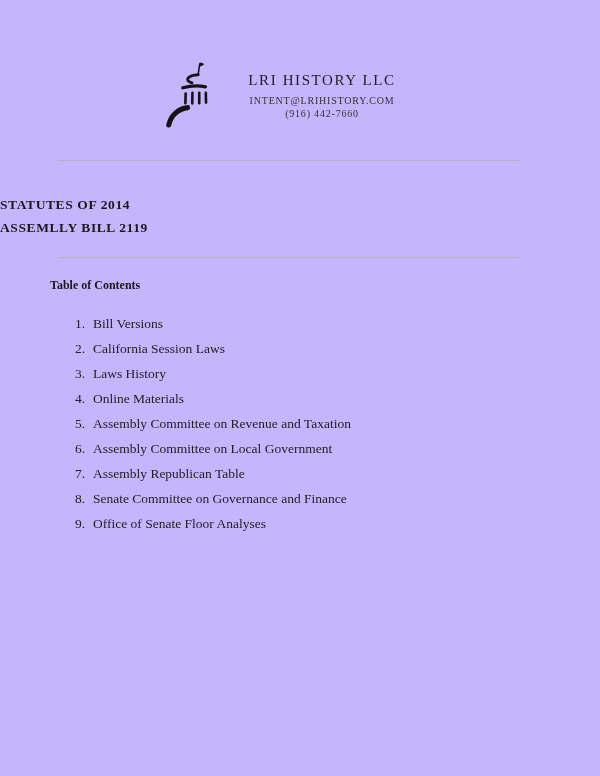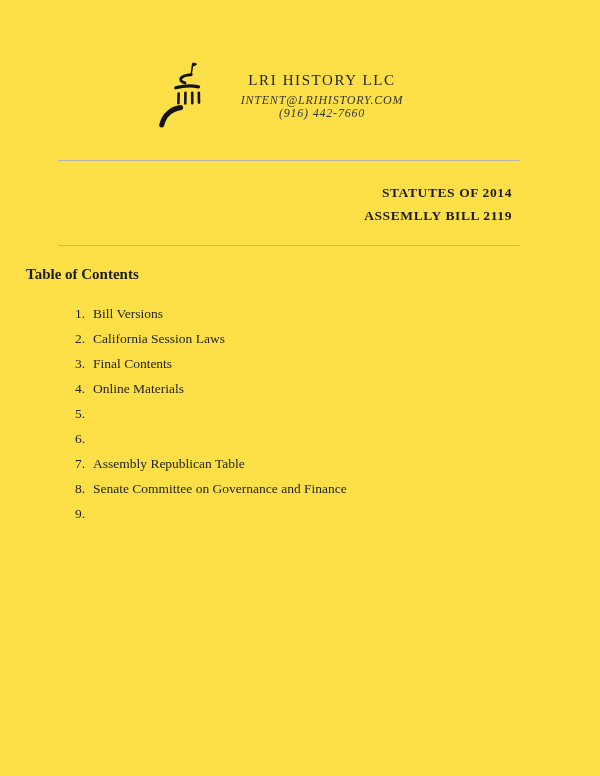--- a/index.html
+++ b/index.html
@@ -1,20 +1,20 @@
 <!DOCTYPE html>
 <html><head>
 <meta charset="utf-8">
 <style>
   html, body { margin: 0; padding: 0; background: #ffffff; }
   .page {
     position: relative;
     width: 600px;
     height: 776px;
-    background: #fde047;
+    background: #c4b5fd;
     font-family: "Liberation Serif", serif;
     color: #1f1f1f;
     overflow: hidden;
   }
   
   .header {
     display: flex;
     justify-content: center;
     align-items: center;
     padding-top: 58px;
@@ -24,54 +24,53 @@
   .logo-wrap { width: 62px; height: 76px; flex: 0 0 auto; }
   .contact-block { text-align: center; }
   .company-name {
     font-size: 15px;
     letter-spacing: 1.6px;
     color: #222;
     margin-bottom: 5px;
     white-space: pre;
   }
   .contact-line {
-    font-size: 12px;
+    font-size: 10px;
     letter-spacing: 0.8px;
     line-height: 13px;
     color: #333;
     white-space: pre;
-    font-style: italic;
   }
   .rule {
     border: none;
     border-top: 1px solid #b5b5b5;
     margin: 0 80px 0 58px;
     height: 0;
   }
   .rule-1 { margin-top: 26px; }
   .rule-2 { margin-top: 18px; }
   
   .reference {
-    text-align: right;
+    text-align: left;
     padding-right: 88px;
-    margin-top: 20px;
+    margin-top: 32px;
   }
   .ref-line {
     font-weight: bold;
     font-size: 13.5px;
     letter-spacing: 0.6px;
     line-height: 23px;
     color: #1a1a1a;
     white-space: pre;
   }
   
   .toc-title {
-    margin: 20px 0 0 26px;
+    margin: 20px 0 0 50px;
     font-weight: bold;
-    font-size: 15px;
+    font-size: 12px;
     color: #1a1a1a;
   }
   .toc-list { margin-top: 24px; }
   .toc-item {
     display: flex;
     align-items: baseline;
     padding-left: 55px;
     margin-bottom: 11px;
     font-size: 13.5px;
     line-height: 14px;
@@ -128,38 +127,41 @@
     <div class="toc-item">
       <span class="toc-num">1.</span>
       <span class="toc-label">Bill Versions</span>
     </div>
     <div class="toc-item">
       <span class="toc-num">2.</span>
       <span class="toc-label">California Session Laws</span>
     </div>
     <div class="toc-item">
       <span class="toc-num">3.</span>
-      <span class="toc-label">Final Contents</span>
+      <span class="toc-label">Laws History</span>
     </div>
     <div class="toc-item">
       <span class="toc-num">4.</span>
       <span class="toc-label">Online Materials</span>
     </div>
     <div class="toc-item">
       <span class="toc-num">5.</span>
+      <span class="toc-label">Assembly Committee on Revenue and Taxation</span>
     </div>
     <div class="toc-item">
       <span class="toc-num">6.</span>
+      <span class="toc-label">Assembly Committee on Local Government</span>
     </div>
     <div class="toc-item">
       <span class="toc-num">7.</span>
       <span class="toc-label">Assembly Republican Table</span>
     </div>
     <div class="toc-item">
       <span class="toc-num">8.</span>
       <span class="toc-label">Senate Committee on Governance and Finance</span>
     </div>
     <div class="toc-item">
       <span class="toc-num">9.</span>
+      <span class="toc-label">Office of Senate Floor Analyses</span>
     </div>
   </div>
 
 </div>
 
 </body></html>

